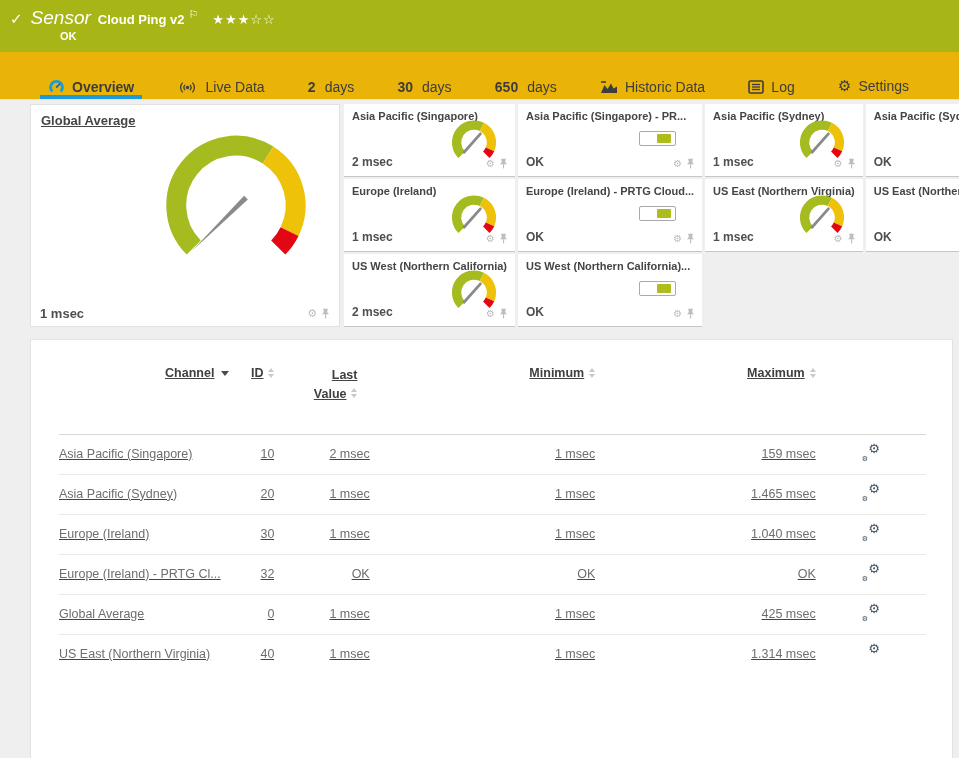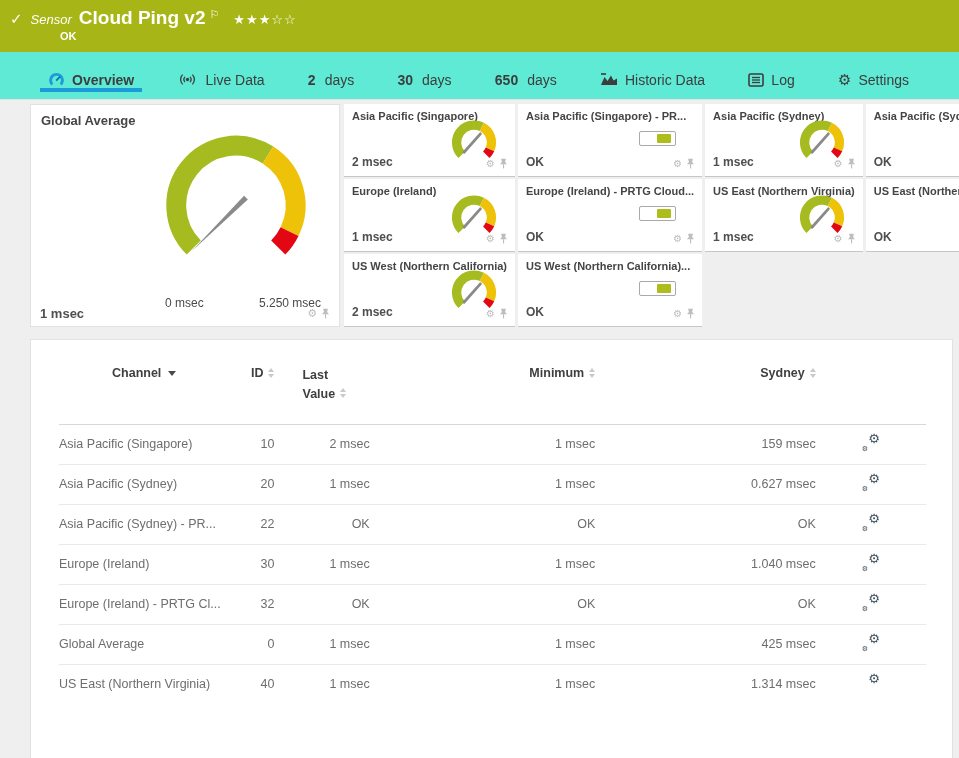--- a/index.html
+++ b/index.html
@@ -13,51 +13,51 @@
 
   
   .topbar {
     height: 52px;
     background: #a7b616;
     color: #fff;
     padding: 7px 12px 0 10px;
   }
   .topbar .line1 { display: flex; align-items: baseline; }
   .topbar .check { font-size: 15px; font-weight: bold; margin-right: 8px; }
-  .topbar .stype { font-style: italic; font-size: 13px; margin-right: 7px; }
-  .topbar .stitle { font-weight: bold; font-size: 19px; }
+  .topbar .stype { font-style: italic; font-size: 19px; margin-right: 7px; }
+  .topbar .stitle { font-weight: bold; font-size: 13px; }
   .topbar .flag { font-size: 11px; margin-left: 4px; position: relative; top: -6px; cursor: pointer; }
   .topbar .stars { font-size: 13px; margin-left: 14px; letter-spacing: 1px; cursor: pointer; }
   .topbar .line2 { margin: 1px 0 0 50px; font-size: 11px; font-weight: bold; }
 
   
   .tabbar {
     height: 48px;
-    background: #5eead4;
+    background: #eab308;
     border-bottom: 1px solid #e3e3e3;
     display: flex;
-    align-items: center;
+    align-items: flex-end;
     justify-content: space-between;
     padding: 0 42px 0 40px;
   }
   .tab {
     display: flex; align-items: center; gap: 7px;
     font-size: 14px; color: #3d3d3d;
     padding: 12px 8px 0 8px;
     border-bottom: 4px solid transparent;
     cursor: pointer; white-space: nowrap;
   }
   .tab.active { font-weight: bold; border-bottom-color: #1d9bd9; }
   .tab .num { font-weight: bold; margin-right: 2px; }
   .tab svg { display: block; }
   .tab .gearglyph { font-size: 15px; color: #3d3d3d; }
 
   
   .dashboard { margin: 4px 6px 0 30px; display: flex; gap: 4px; }
-  .card { background: #fff; border: 1px solid #e2e2e2; }
+  .card { background: #fff; border: 1px solid #e2e2e2; text-decoration: underline; }
 
   .main-card { width: 310px; height: 223px; position: relative; padding: 8px 10px; flex: 0 0 auto; }
   .ptitle { font-size: 13px; font-weight: bold; color: #454545; }
   .big-gauge { position: absolute; left: 100px; top: 20px; width: 210px; height: 153px; overflow: visible; }
   .gscale {
     position: absolute; top: 191px; left: 100px; width: 210px;
     display: flex; justify-content: space-between;
     padding: 0 20px 0 34px; font-size: 12px; color: #4a4a4a;
   }
   .pfooter {
@@ -116,27 +116,27 @@
     margin: 12px 6px 0 30px;
     height: 420px;
     padding: 14px 26px 0 28px;
     overflow: hidden;
   }
   table { width: 100%; border-collapse: collapse; table-layout: fixed; }
   th {
     font-size: 12.5px; font-weight: bold; color: #3f3f3f;
     padding: 12px 0 14px; vertical-align: top; cursor: pointer;
   }
-  .col-channel { width: 170px; text-align: center; }
+  .col-channel { width: 170px; text-align: right; }
   .col-id { width: 45px; text-align: right; }
   .col-last { width: 95px; }
   .col-min { width: 225px; text-align: right; }
   .col-max { width: 220px; text-align: right; }
   .col-act { width: 110px; }
-  .lastwrap { width: 55px; margin: 0 auto 6px 28px; text-align: left; line-height: 1.5; }
+  .lastwrap { width: 55px; margin: 0 auto 16px 28px; text-align: right; line-height: 1.5; }
   td {
     font-size: 12.5px; color: #6e6e6e;
     padding: 9px 0 10px; border-top: 1px solid #e9e9e9;
     white-space: nowrap; overflow: hidden;
   }
   thead th { border-bottom: 1px solid #d8d8d8; }
   .c-ch { text-align: left; }
   .c-id, .c-last, .c-min, .c-max { text-align: right; }
   .c-act { text-align: center; }
 
@@ -228,24 +228,20 @@
 <div class="dashboard">
 
   <div class="card main-card">
     <div class="ptitle">Global Average</div>
     <svg class="big-gauge" viewBox="0 0 240 200">
       <path class="ag" d="M64.8 160.2 A78 78 0 0 1 161.8 39.2"></path>
       <path class="ay" d="M161.8 39.2 A78 78 0 0 1 190.0 139.3"></path>
       <path class="ar" d="M190.0 139.3 A78 78 0 0 1 175.2 160.2"></path>
       <polygon points="62,165 130.5,92.5 135.5,97.5" fill="#8a8a8a"></polygon>
     </svg>
-    <div class="gscale">
-      <span>0 msec</span>
-      <span>5.250 msec</span>
-    </div>
     <div class="pfooter">
       <span class="pvalue">1 msec</span>
       <span class="picons">
         <span class="gear glyph">⚙</span>
         <svg class="pin" width="9" height="11" viewBox="0 0 9 11">
           <path d="M2.1 0.7 h4.8 l-0.8 3.4 1.9 2.1 h-7 l1.9 -2.1 z" fill="#bdbdbd"></path>
           <rect x="4" y="6.2" width="1.1" height="4.2" fill="#bdbdbd"></rect>
         </svg>
       </span>
     </div>
@@ -417,50 +413,42 @@
         <th class="col-last">
             <div class="lastwrap"><span>Last Value</span><span class="sortpair">
                 <i class="up"></i>
                 <i class="dn"></i>
               </span></div>
           </th>
         <th class="col-min"><span>Minimum</span><span class="sortpair">
               <i class="up"></i>
               <i class="dn"></i>
             </span></th>
-        <th class="col-max"><span>Sydney</span><span class="sortpair">
+        <th class="col-max"><span>Maximum</span><span class="sortpair">
               <i class="up"></i>
               <i class="dn"></i>
             </span></th>
         <th class="col-act"></th>
       </tr>
     </thead>
     <tbody>
       <tr>
         <td class="c-ch">Asia Pacific (Singapore)</td>
         <td class="c-id">10</td>
         <td class="c-last">2 msec</td>
         <td class="c-min">1 msec</td>
         <td class="c-max">159 msec</td>
         <td class="c-act"><span class="chgear glyph"><span class="g1">⚙</span><span class="g2">⚙</span></span></td>
       </tr>
       <tr>
         <td class="c-ch">Asia Pacific (Sydney)</td>
         <td class="c-id">20</td>
         <td class="c-last">1 msec</td>
         <td class="c-min">1 msec</td>
-        <td class="c-max">0.627 msec</td>
-        <td class="c-act"><span class="chgear glyph"><span class="g1">⚙</span><span class="g2">⚙</span></span></td>
-      </tr>
-      <tr>
-        <td class="c-ch">Asia Pacific (Sydney) - PR...</td>
-        <td class="c-id">22</td>
-        <td class="c-last">OK</td>
-        <td class="c-min">OK</td>
-        <td class="c-max">OK</td>
+        <td class="c-max">1.465 msec</td>
         <td class="c-act"><span class="chgear glyph"><span class="g1">⚙</span><span class="g2">⚙</span></span></td>
       </tr>
       <tr>
         <td class="c-ch">Europe (Ireland)</td>
         <td class="c-id">30</td>
         <td class="c-last">1 msec</td>
         <td class="c-min">1 msec</td>
         <td class="c-max">1.040 msec</td>
         <td class="c-act"><span class="chgear glyph"><span class="g1">⚙</span><span class="g2">⚙</span></span></td>
       </tr>

